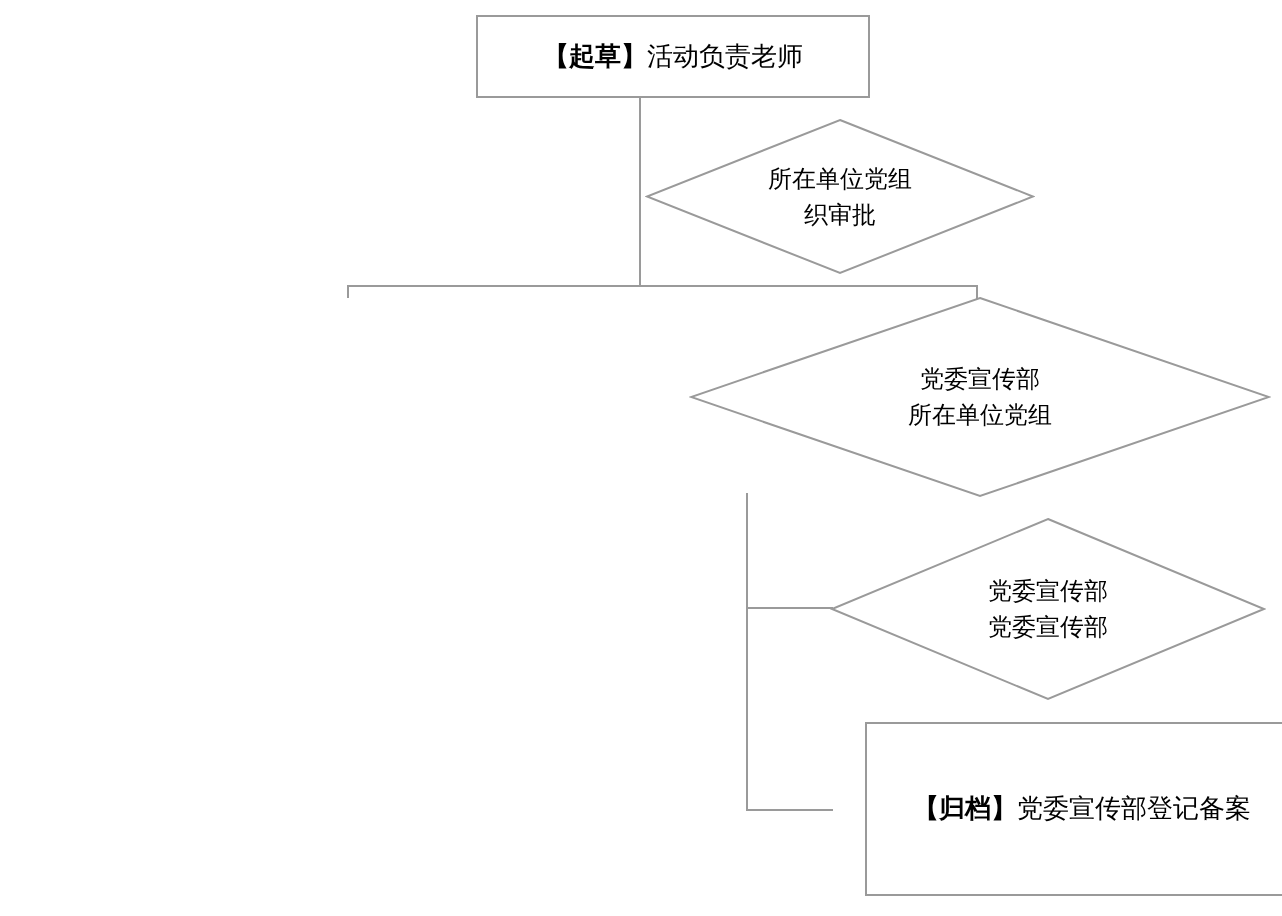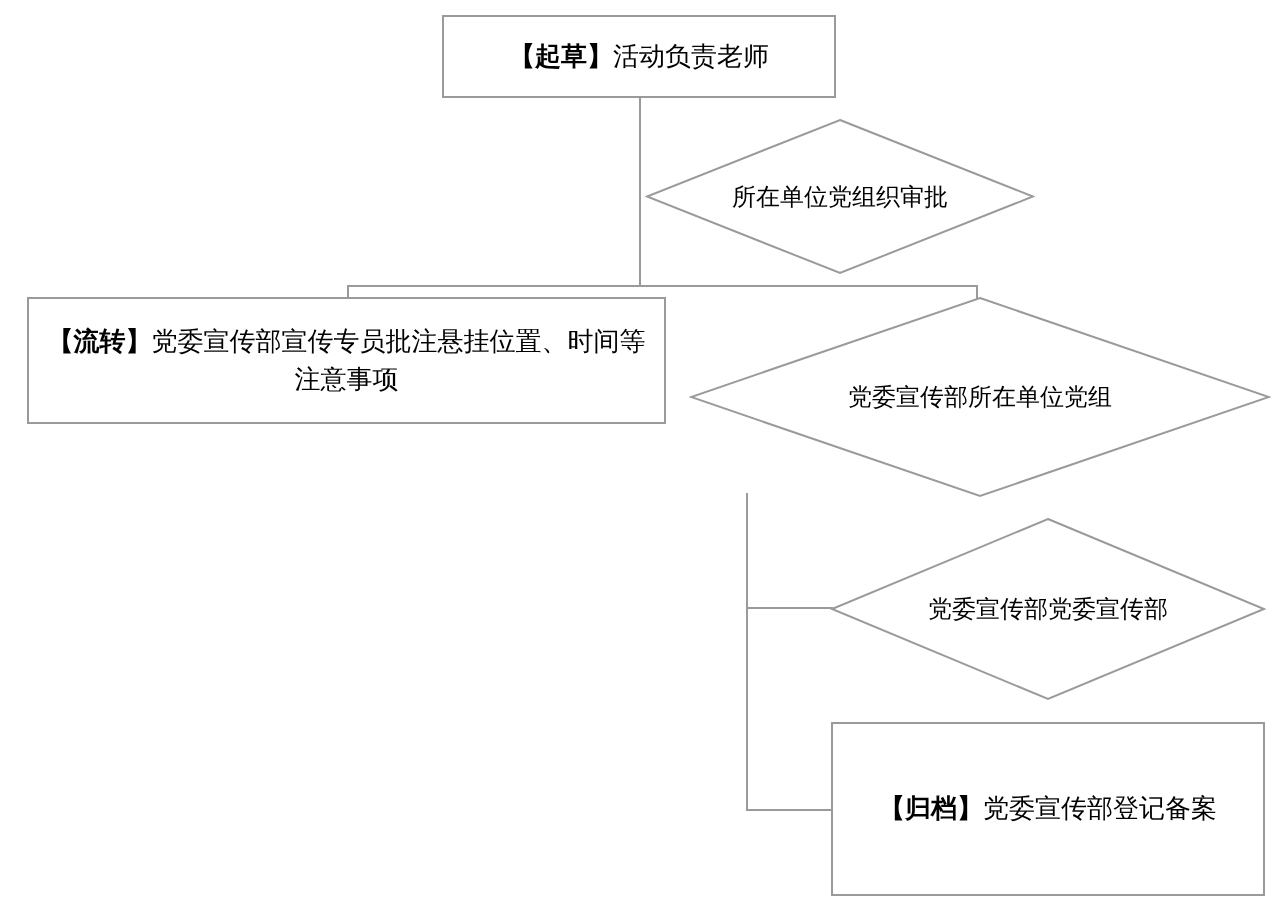--- a/index.html
+++ b/index.html
@@ -30,20 +30,21 @@
     position: absolute;
     box-sizing: border-box;
   }
   .rect-node {
     border: 2px solid #9a9a9a;
     background: #ffffff;
     display: flex;
     align-items: center;
     justify-content: center;
     text-align: center;
+    margin-left: 34px;
   }
   .rect-text {
     display: block;
     line-height: 1.45;
     color: #000000;
     padding: 0 10px;
   }
   .rect-text .tag {
     font-weight: bold;
   }
@@ -56,20 +57,21 @@
     top: 0;
     display: block;
   }
   .diamond-label {
     position: absolute;
     left: 0;
     top: 0;
     width: 100%;
     height: 100%;
     display: flex;
+    flex-direction: column;
     align-items: center;
     justify-content: center;
     text-align: center;
     color: #000000;
     line-height: 1.5;
   }
   .diamond-label span {
     display: block;
     white-space: nowrap;
   }
@@ -114,23 +116,20 @@
   <div class="node diamond-node" id="node-approve-unit">
     <svg viewBox="0 0 390 157" width="390" height="157" xmlns="http://www.w3.org/2000/svg">
       <polygon points="195,2 388,78.5 195,155 2,78.5" fill="#ffffff" stroke="#9a9a9a" stroke-width="2"></polygon>
     </svg>
     <div class="diamond-label">
       <span>所在单位党组</span>
       <span>织审批</span>
     </div>
   </div>
 
-  <div class="node rect-node" id="node-transfer">
-    <span class="rect-text"><span class="tag">【流转】</span><span>党委宣传部宣传专员批注悬挂位置、时间等注意事项</span></span>
-  </div>
 
   <div class="node diamond-node" id="node-approve-officer">
     <svg viewBox="0 0 582 202" width="582" height="202" xmlns="http://www.w3.org/2000/svg">
       <polygon points="291,2 580,101 291,200 2,101" fill="#ffffff" stroke="#9a9a9a" stroke-width="2"></polygon>
     </svg>
     <div class="diamond-label">
       <span>党委宣传部</span>
       <span>所在单位党组</span>
     </div>
   </div>

